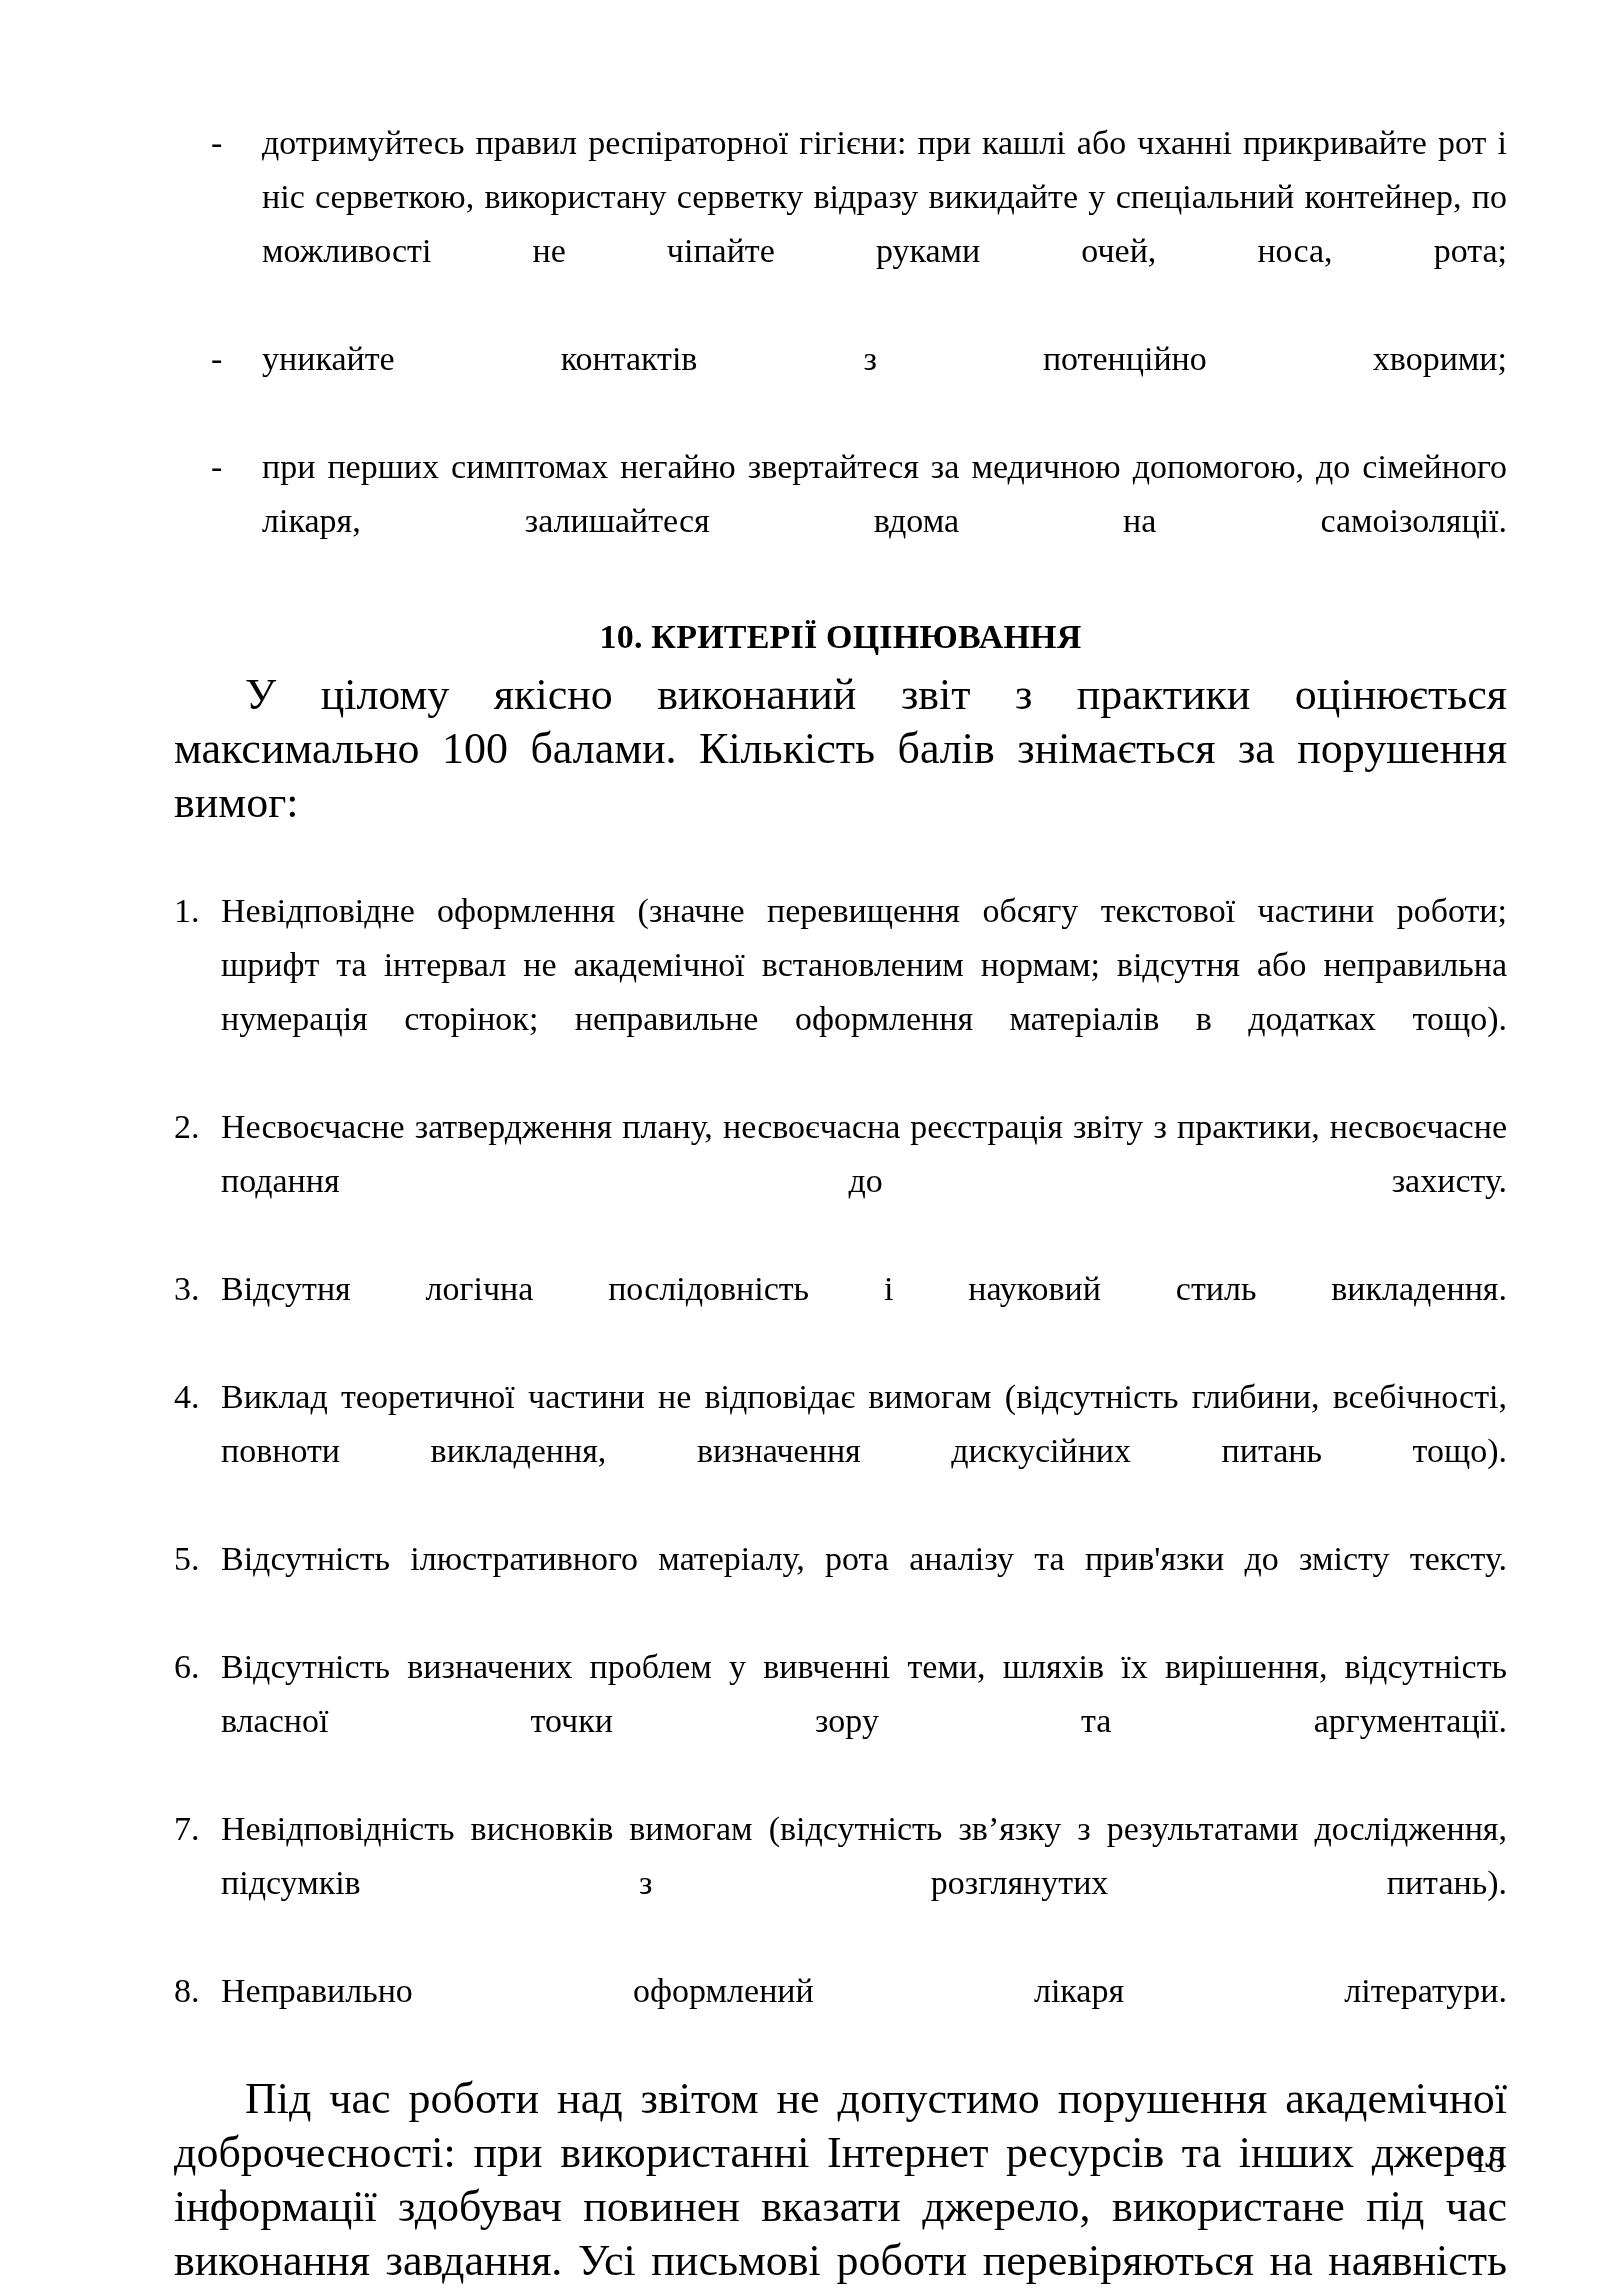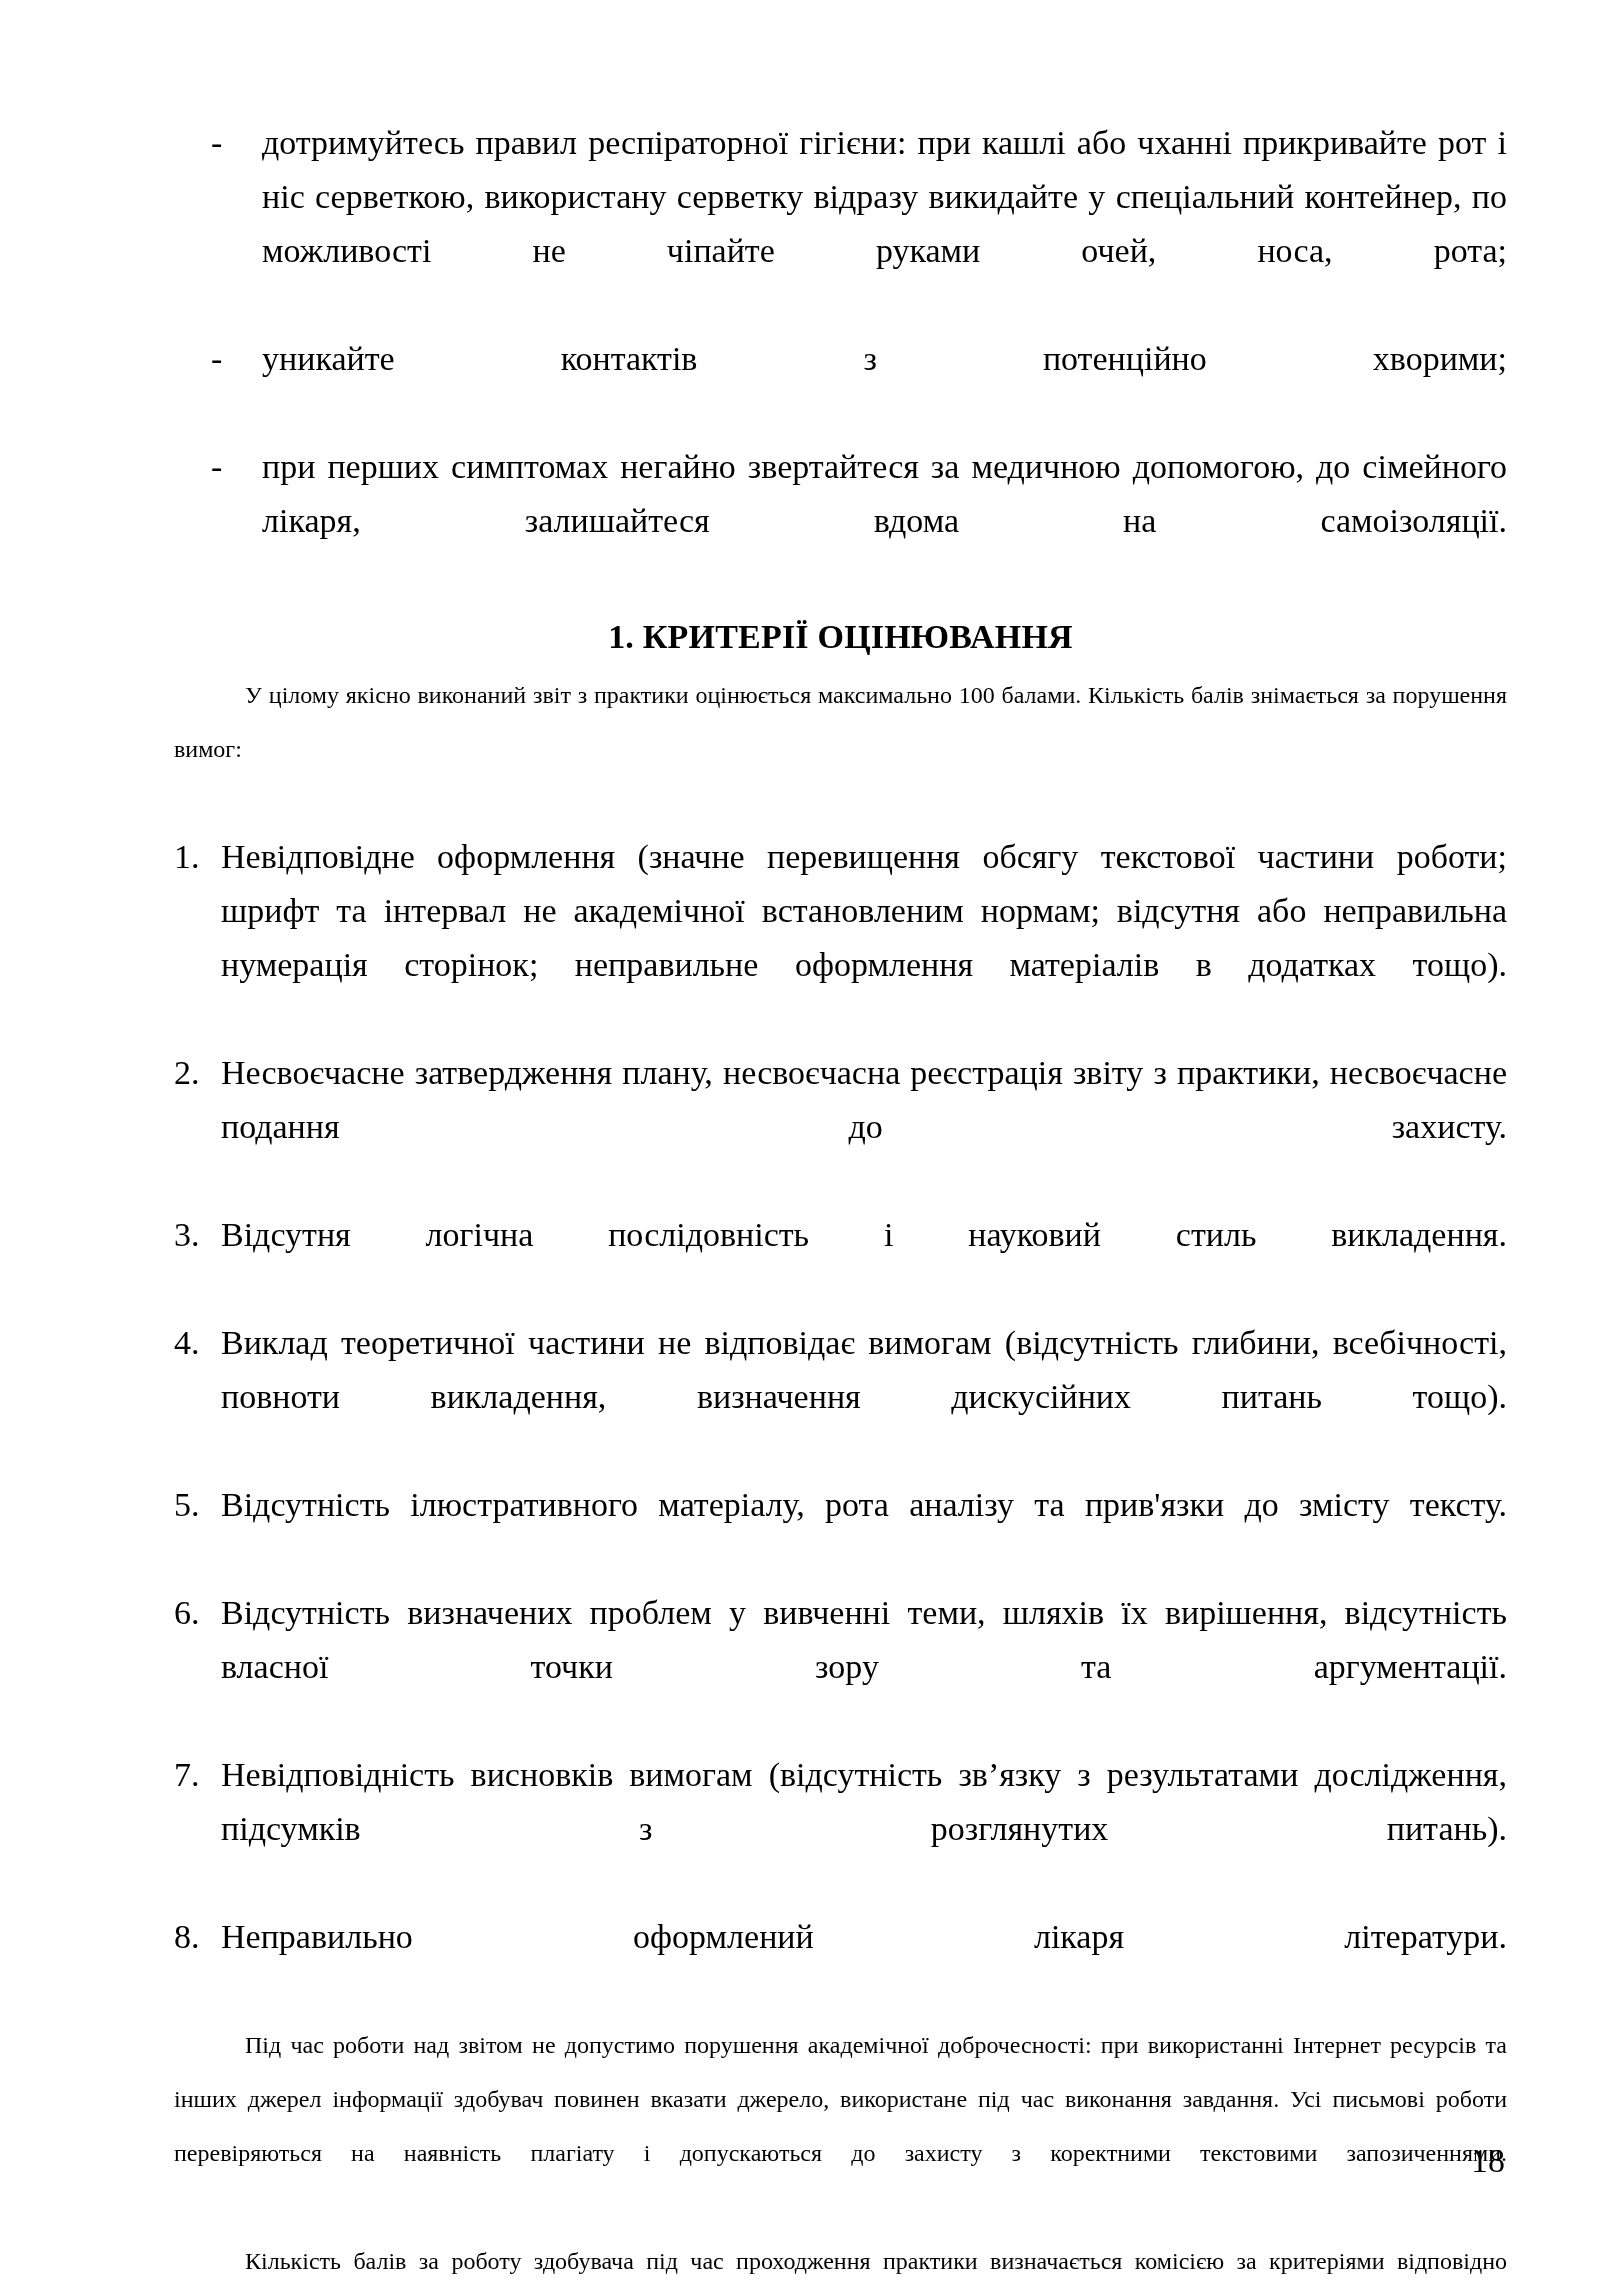--- a/index.html
+++ b/index.html
@@ -21,21 +21,21 @@
   }
   .content {
     position: absolute;
     left: 174px;
     top: 116px;
     width: 1333px;
   }
 
   
   .para {
-    font-size: 24px;
+    font-size: 44px;
     line-height: 54px;
     text-align: justify;
     text-justify: inter-word;
     margin: 0;
     hyphens: none;
   }
   .para.indent-first {
     text-indent: 71px;
   }
 
@@ -134,21 +134,21 @@
       <li class="dash-item">
         <span class="dash-marker">-</span>
         <span class="dash-text">уникайте контактів з потенційно хворими;</span>
       </li>
       <li class="dash-item">
         <span class="dash-marker">-</span>
         <span class="dash-text">при перших симптомах негайно звертайтеся за медичною допомогою, до сімейного лікаря, залишайтеся вдома на самоізоляції.</span>
       </li>
     </ul>
 
-    <div class="heading">1. КРИТЕРІЇ ОЦІНЮВАННЯ</div>
+    <div class="heading">10. КРИТЕРІЇ ОЦІНЮВАННЯ</div>
 
     <p class="para indent-first para-just">У цілому якісно виконаний звіт з практики оцінюється максимально 100 балами. Кількість балів знімається за порушення вимог:</p>
 
     <ol class="num-list">
       <li class="num-item">
         <span class="num-marker">1.</span>
         <span class="num-text">Невідповідне оформлення (значне перевищення обсягу текстової частини роботи; шрифт та інтервал не академічної встановленим нормам; відсутня або неправильна нумерація сторінок; неправильне оформлення матеріалів в додатках тощо).</span>
       </li>
       <li class="num-item">
         <span class="num-marker">2.</span>

